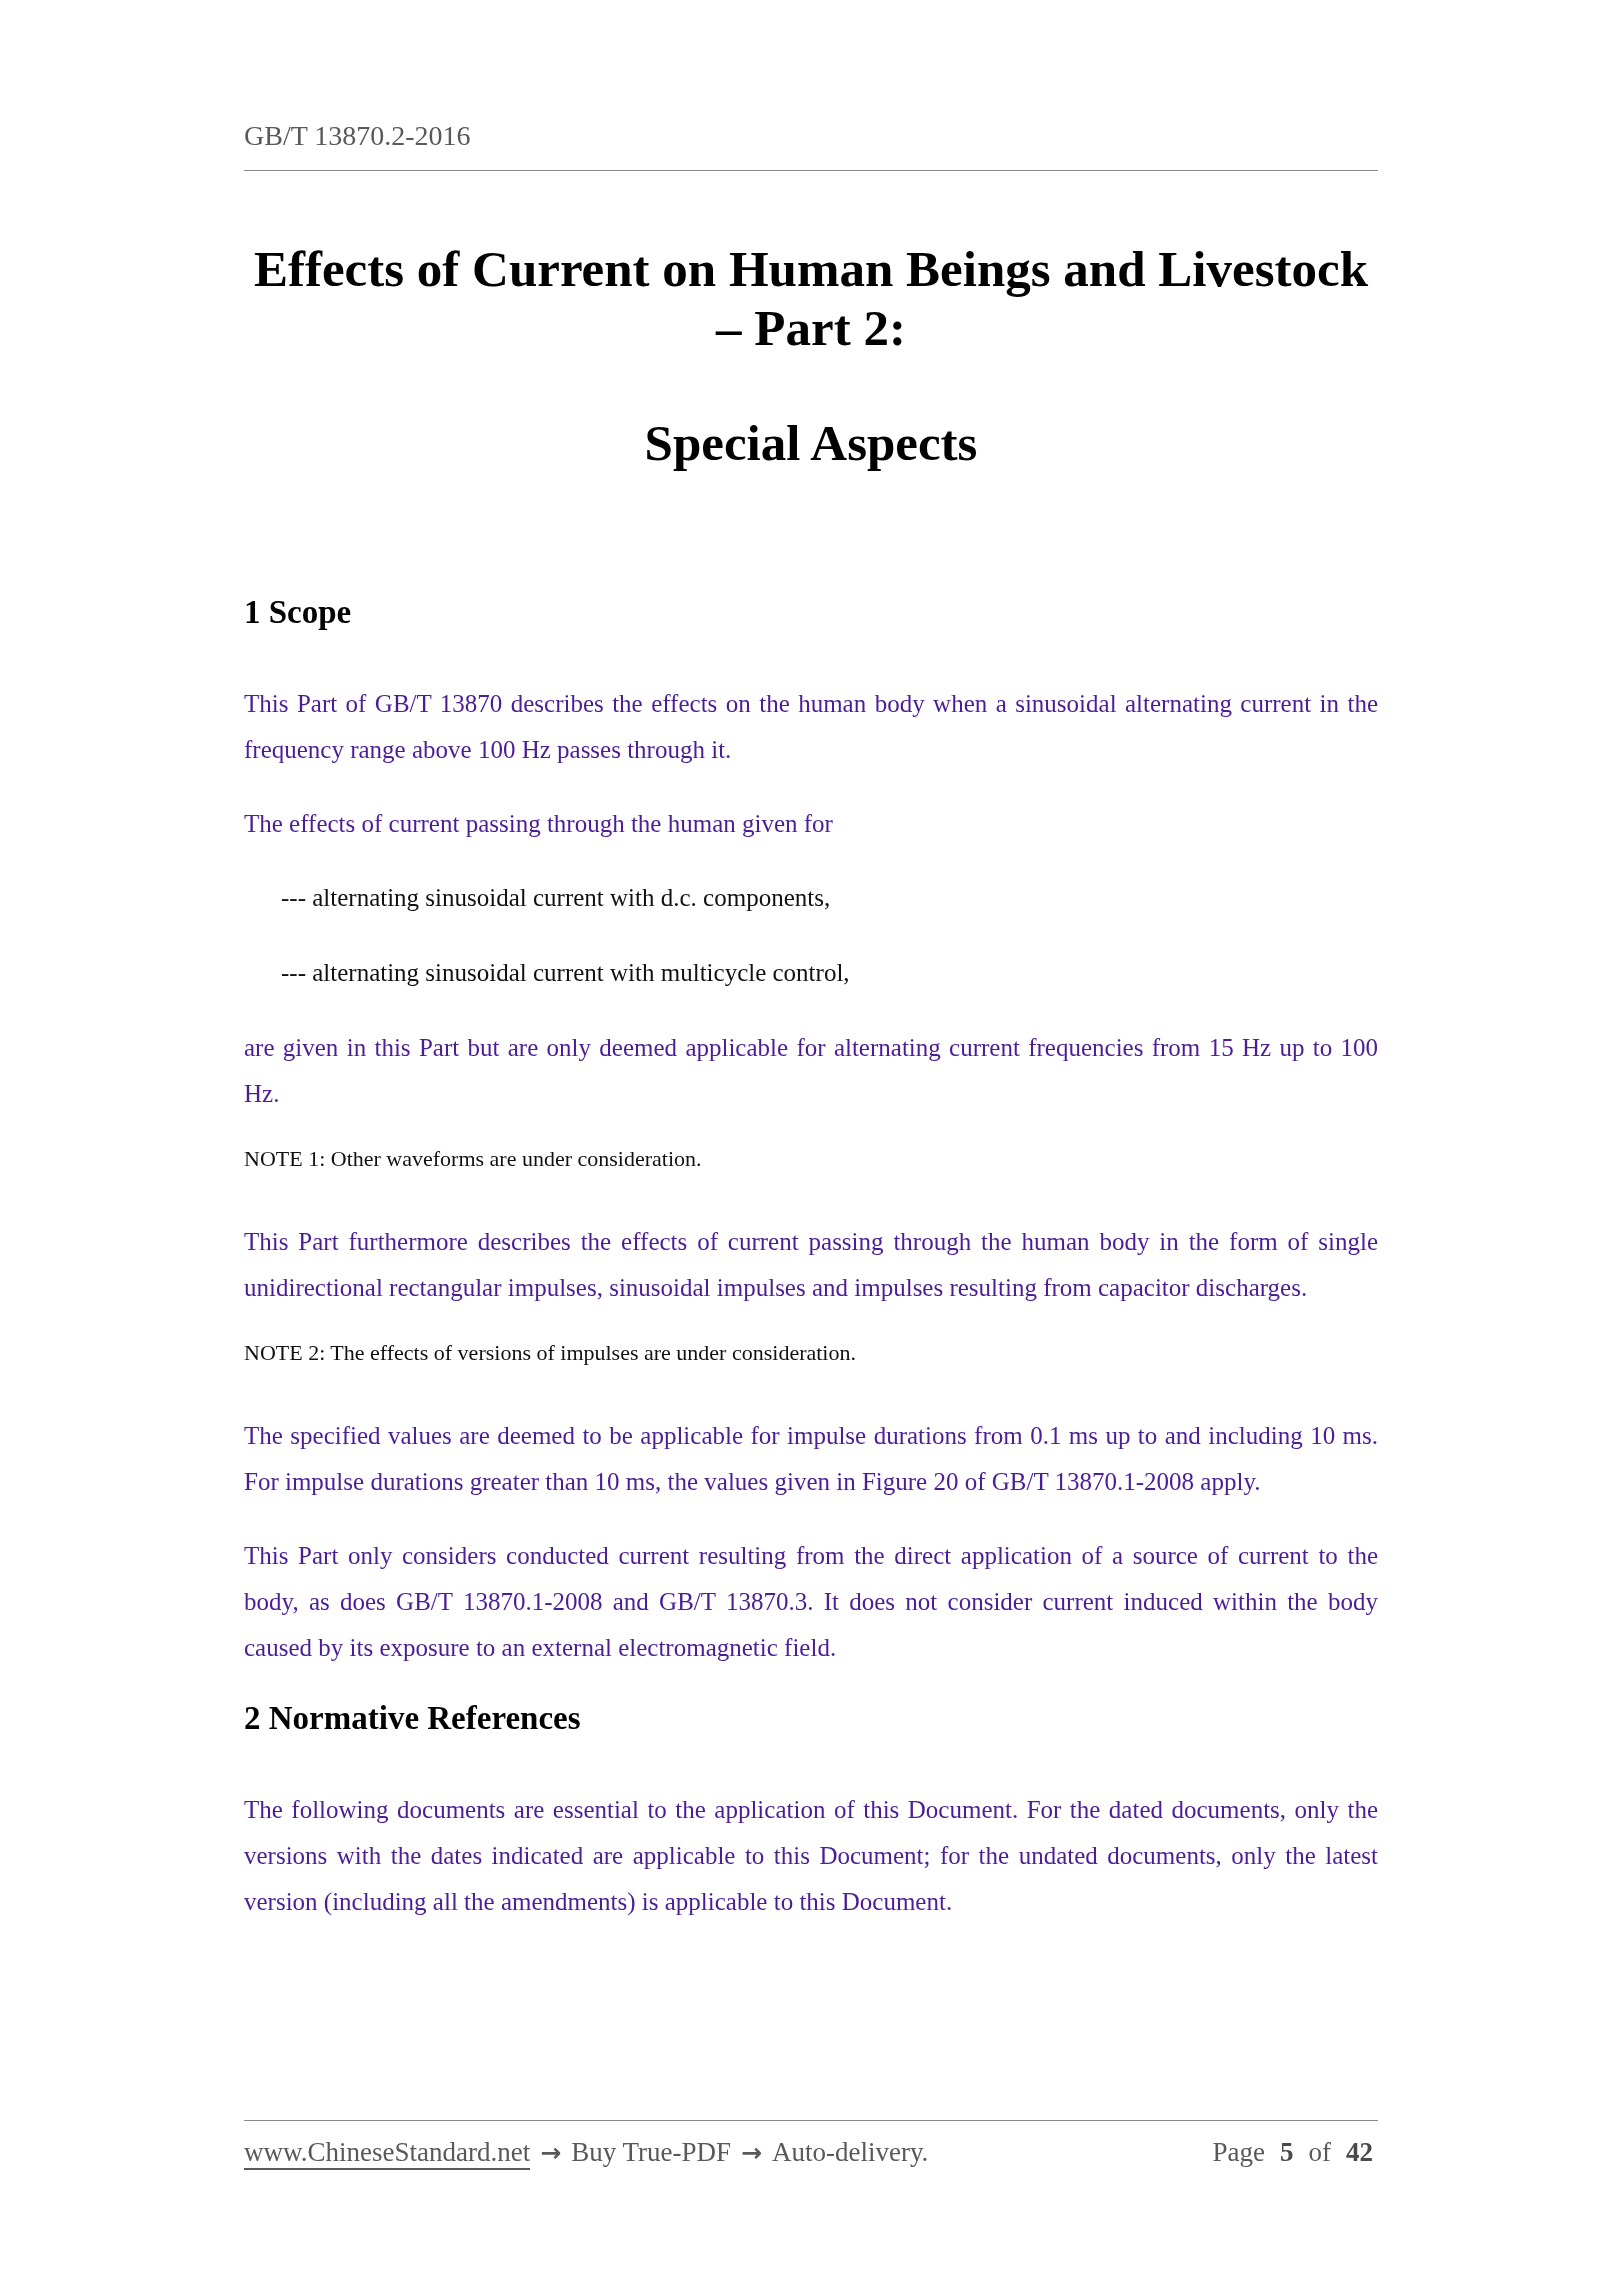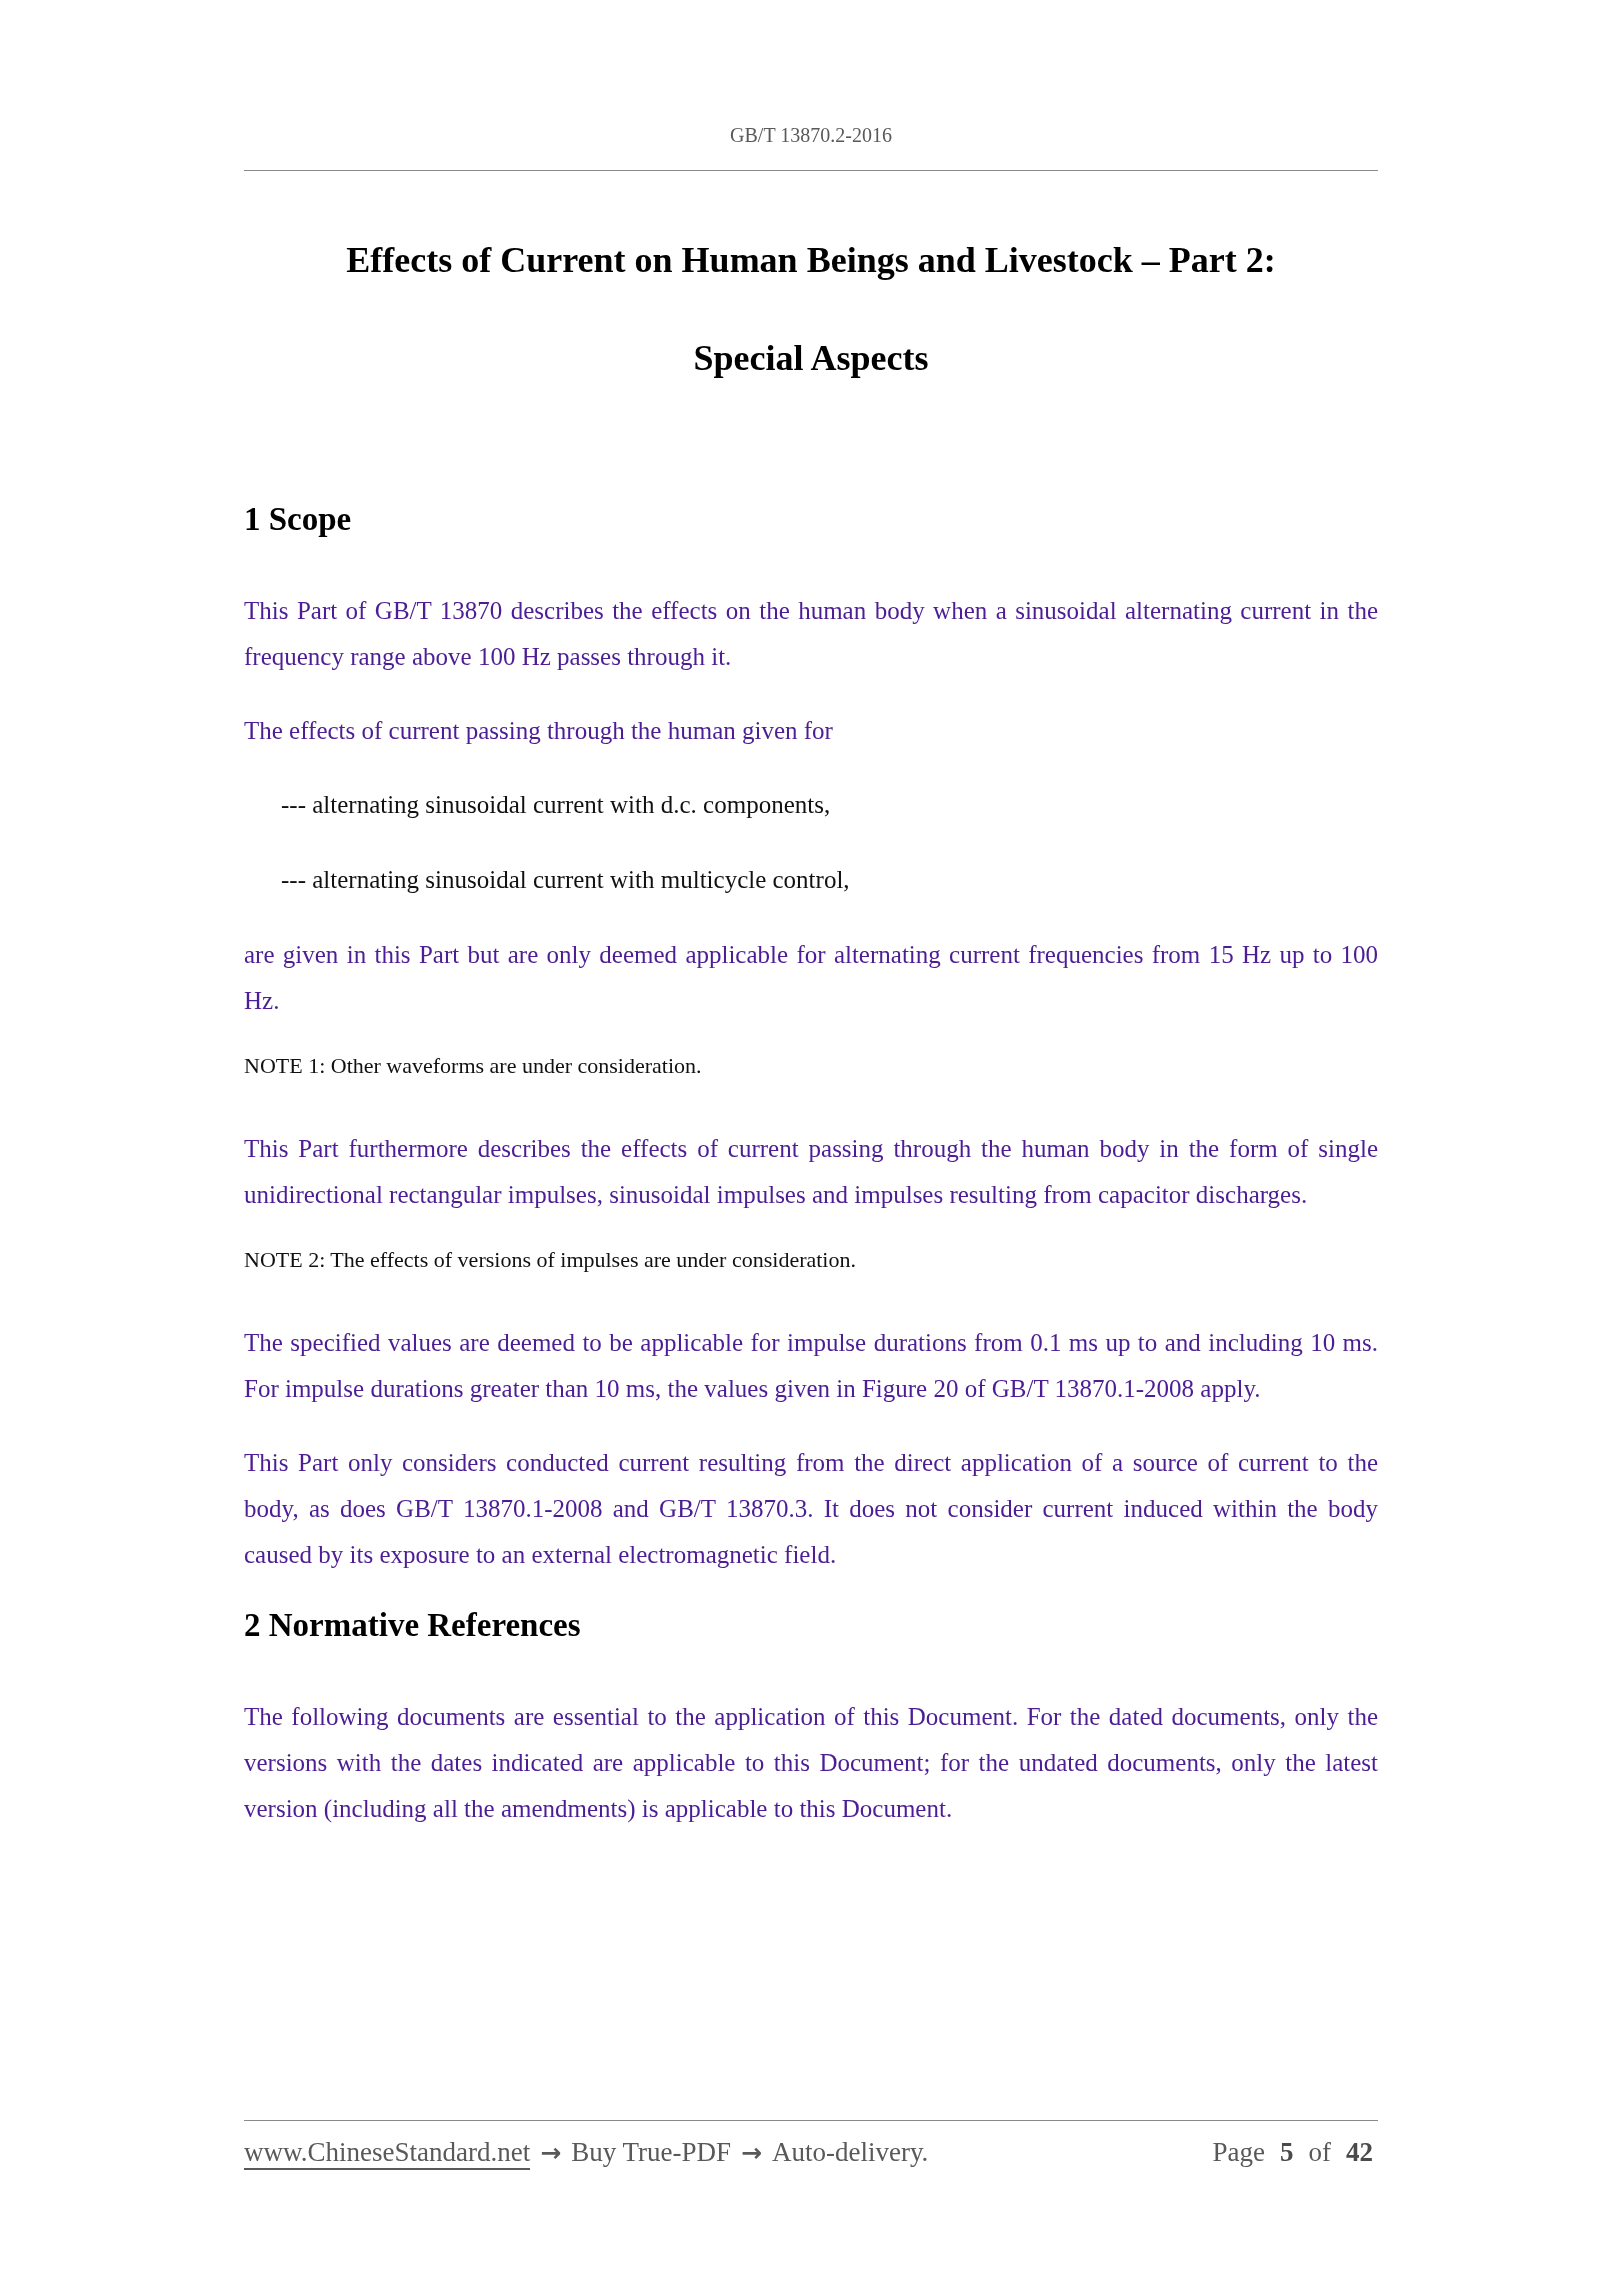--- a/index.html
+++ b/index.html
@@ -15,37 +15,37 @@
     font-family: "Liberation Serif", "DejaVu Serif", serif;
     color: #111111;
     box-sizing: border-box;
     overflow: hidden;
   }
   .doc-header {
     position: absolute;
     top: 119px;
     left: 244px;
     width: 1134px;
-    text-align: center;
-    font-size: 20px;
+    text-align: left;
+    font-size: 28px;
     line-height: 33px;
     color: #595959;
     padding-bottom: 18.3px;
     border-bottom: 1.7px solid #8a8a8a;
   }
   .content {
     position: absolute;
     top: 240px;
     left: 244px;
     width: 1134px;
   }
   .doc-title {
     margin: 0;
     text-align: center;
-    font-size: 36px;
+    font-size: 51px;
     line-height: 1.15;
     font-weight: bold;
     color: #000000;
   }
   .doc-title.line2 {
     margin-top: 57px;
   }
   .blocks {
     margin-top: 120px;
     font-size: 25px;

